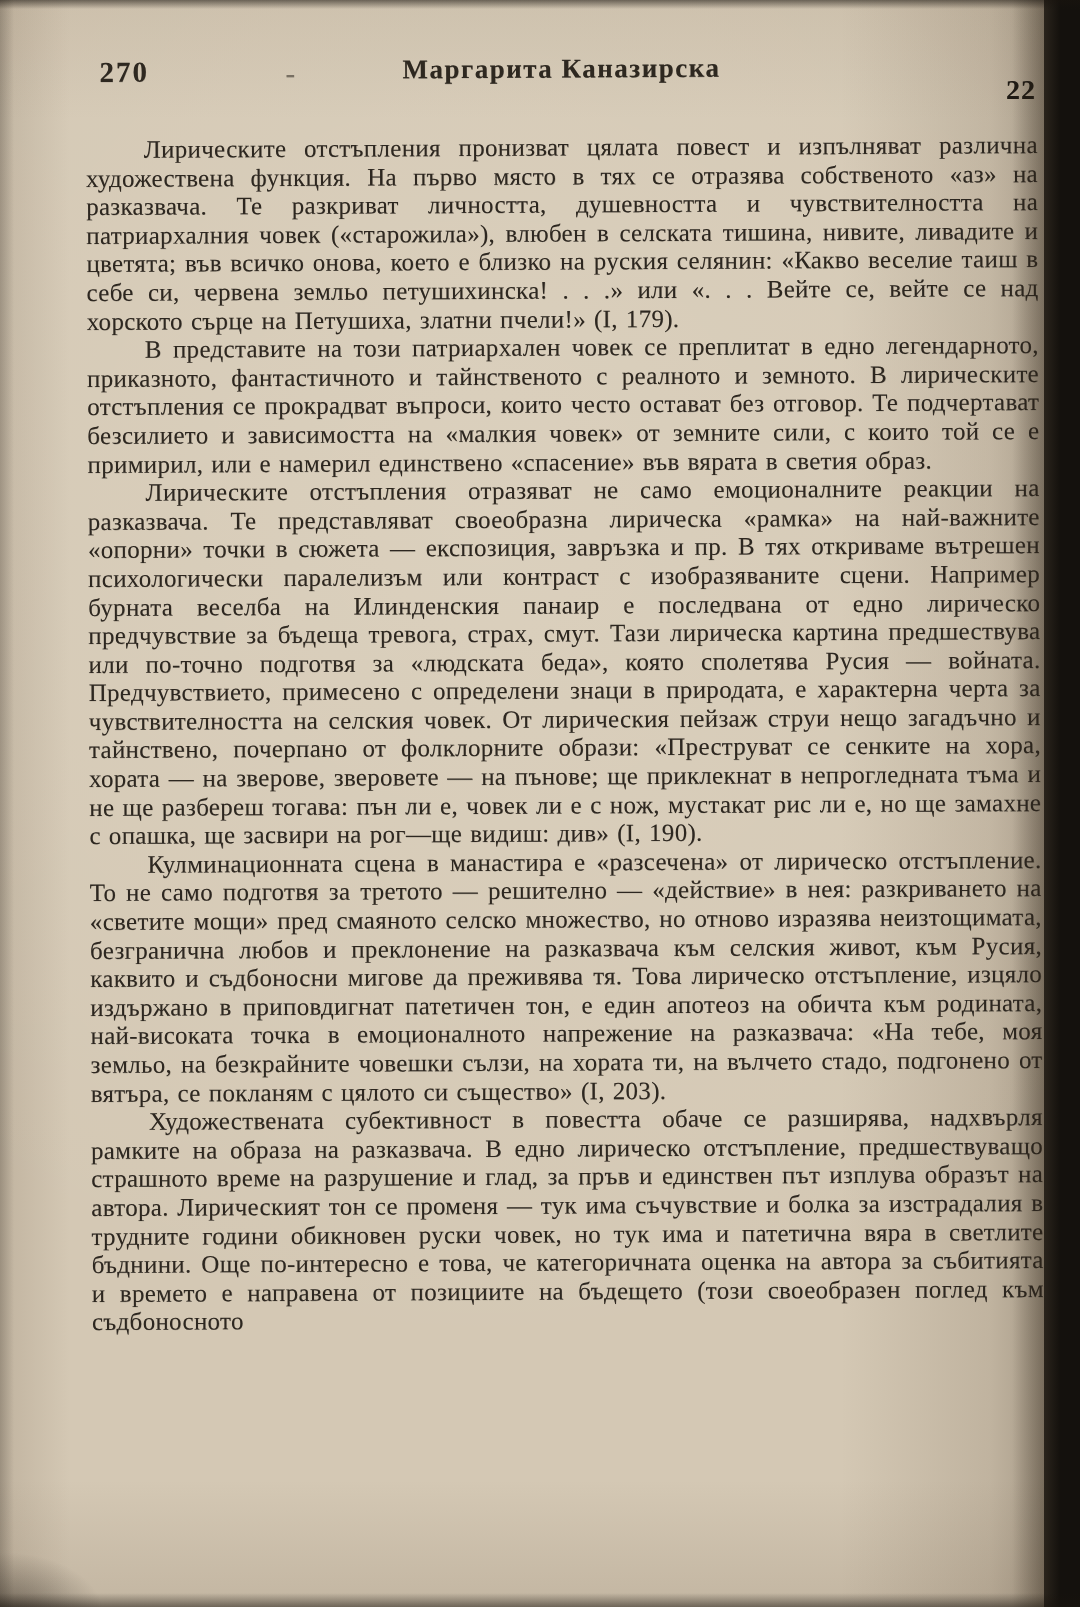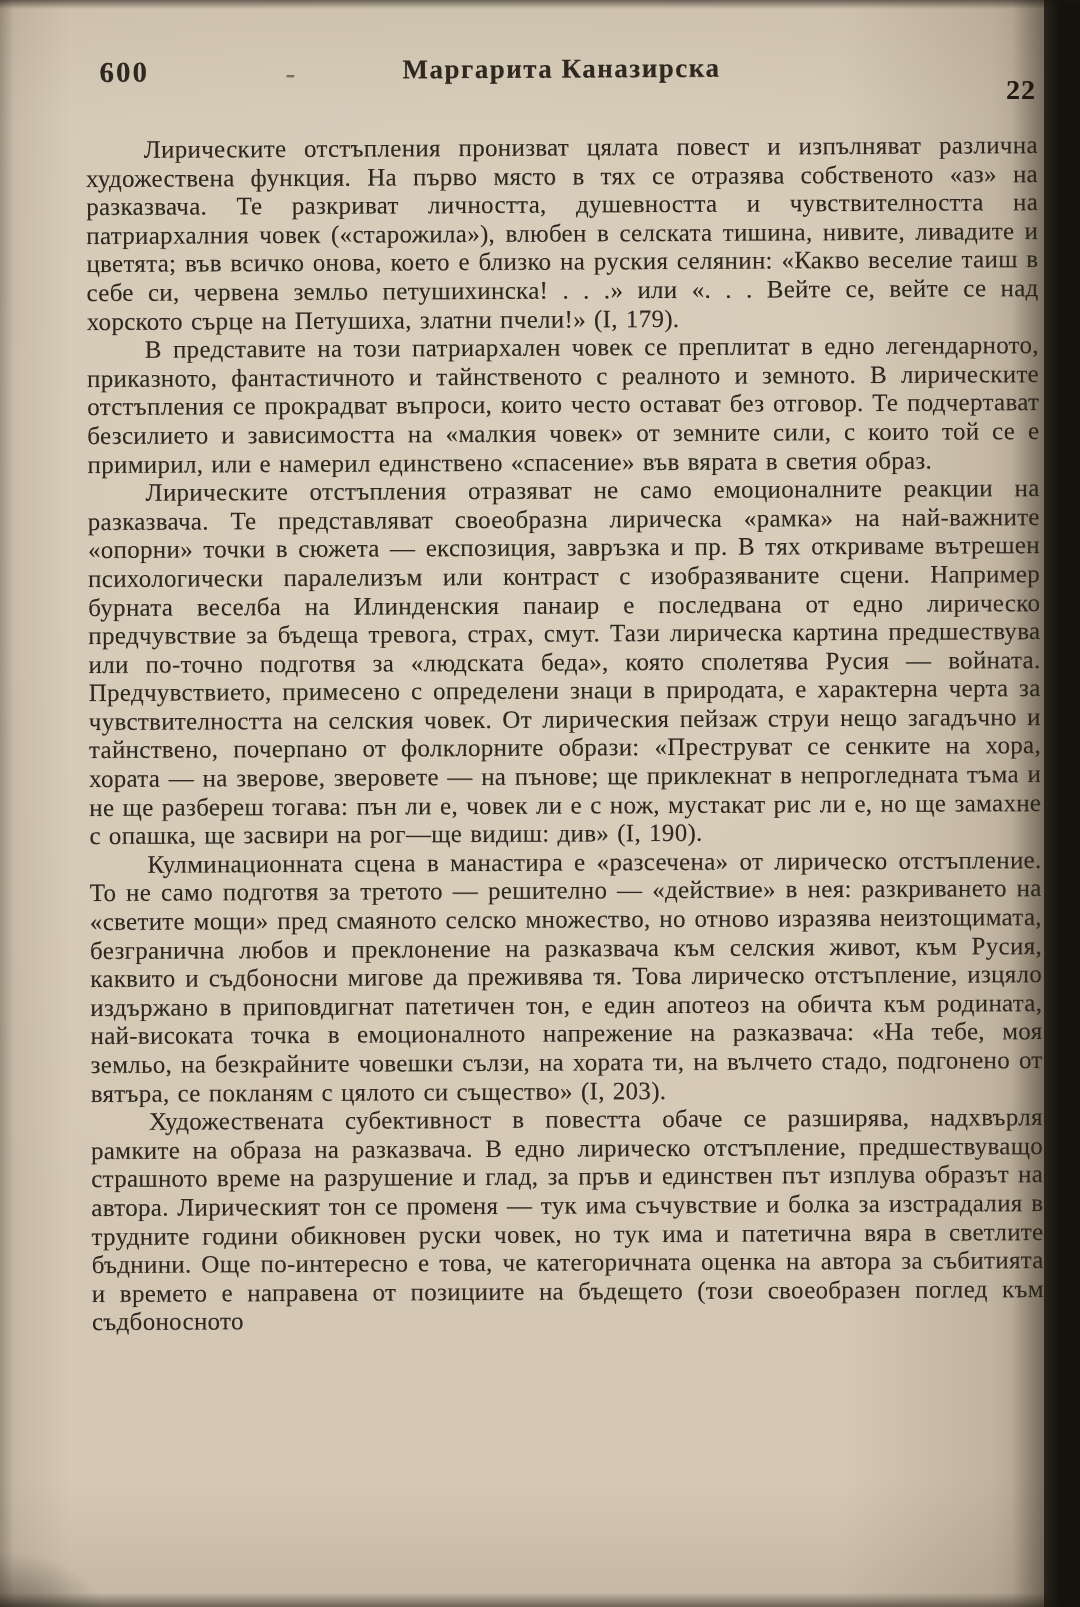--- a/index.html
+++ b/index.html
@@ -139,21 +139,21 @@
   }
 </style>
 </head>
 <body>
 
 <div class="scan">
 
   <div class="content">
 
     <header class="page-header">
-      <span class="page-number">600</span>
+      <span class="page-number">270</span>
       <span class="artifact">-</span>
       <span class="running-title">Маргарита Каназирска</span>
     </header>
 
     <main class="body-text">
       <p>Лирическите отстъпления пронизват цялата повест и изпълняват различна художествена функция. На първо място в тях се отразява собственото «аз» на разказвача. Те разкриват личността, душевността и чувствителността на патриархалния човек («старожила»), влюбен в селската тишина, нивите, ливадите и цветята; във всичко онова, което е близко на руския селянин: «Какво веселие таиш в себе си, червена земльо петушихинска! . . .» или «. . . Вейте се, вейте се над хорското сърце на Петушиха, златни пчели!» (I, 179).</p>
       <p>В представите на този патриархален човек се преплитат в едно легендарното, приказното, фантастичното и тайнственото с реалното и земното. В лирическите отстъпления се прокрадват въпроси, които често остават без отговор. Те подчертават безсилието и зависимостта на «малкия човек» от земните сили, с които той се е примирил, или е намерил единствено «спасение» във вярата в светия образ.</p>
       <p>Лирическите отстъпления отразяват не само емоционалните реакции на разказвача. Те представляват своеобразна лирическа «рамка» на най-важните «опорни» точки в сюжета — експозиция, завръзка и пр. В тях откриваме вътрешен психологически паралелизъм или контраст с изобразяваните сцени. Например бурната веселба на Илинденския панаир е последвана от едно лирическо предчувствие за бъдеща тревога, страх, смут. Тази лирическа картина предшествува или по-точно подготвя за «людската беда», която сполетява Русия — войната. Предчувствието, примесено с определени знаци в природата, е характерна черта за чувствителността на селския човек. От лирическия пейзаж струи нещо загадъчно и тайнствено, почерпано от фолклорните образи: «Преструват се сенките на хора, хората — на зверове, зверовете — на пънове; ще приклекнат в непрогледната тъма и не ще разбереш тогава: пън ли е, човек ли е с нож, мустакат рис ли е, но ще замахне с опашка, ще засвири на рог—ще видиш: див» (I, 190).</p>
       <p>Кулминационната сцена в манастира е «разсечена» от лирическо отстъпление. То не само подготвя за третото — решително — «действие» в нея: разкриването на «светите мощи» пред смаяното селско множество, но отново изразява неизтощимата, безгранична любов и преклонение на разказвача към селския живот, към Русия, каквито и съдбоносни мигове да преживява тя. Това лирическо отстъпление, изцяло издържано в приповдигнат патетичен тон, е един апотеоз на обичта към родината, най-високата точка в емоционалното напрежение на разказвача: «На тебе, моя земльо, на безкрайните човешки сълзи, на хората ти, на вълчето стадо, подгонено от вятъра, се покланям с цялото си същество» (I, 203).</p>
       <p>Художествената субективност в повестта обаче се разширява, надхвърля рамките на образа на разказвача. В едно лирическо отстъпление, предшествуващо страшното време на разрушение и глад, за пръв и единствен път изплува образът на автора. Лирическият тон се променя — тук има съчувствие и болка за изстрадалия в трудните години обикновен руски човек, но тук има и патетична вяра в светлите бъднини. Още по-интересно е това, че категоричната оценка на автора за събитията и времето е направена от позициите на бъдещето (този своеобразен поглед към съдбоносното</p>

